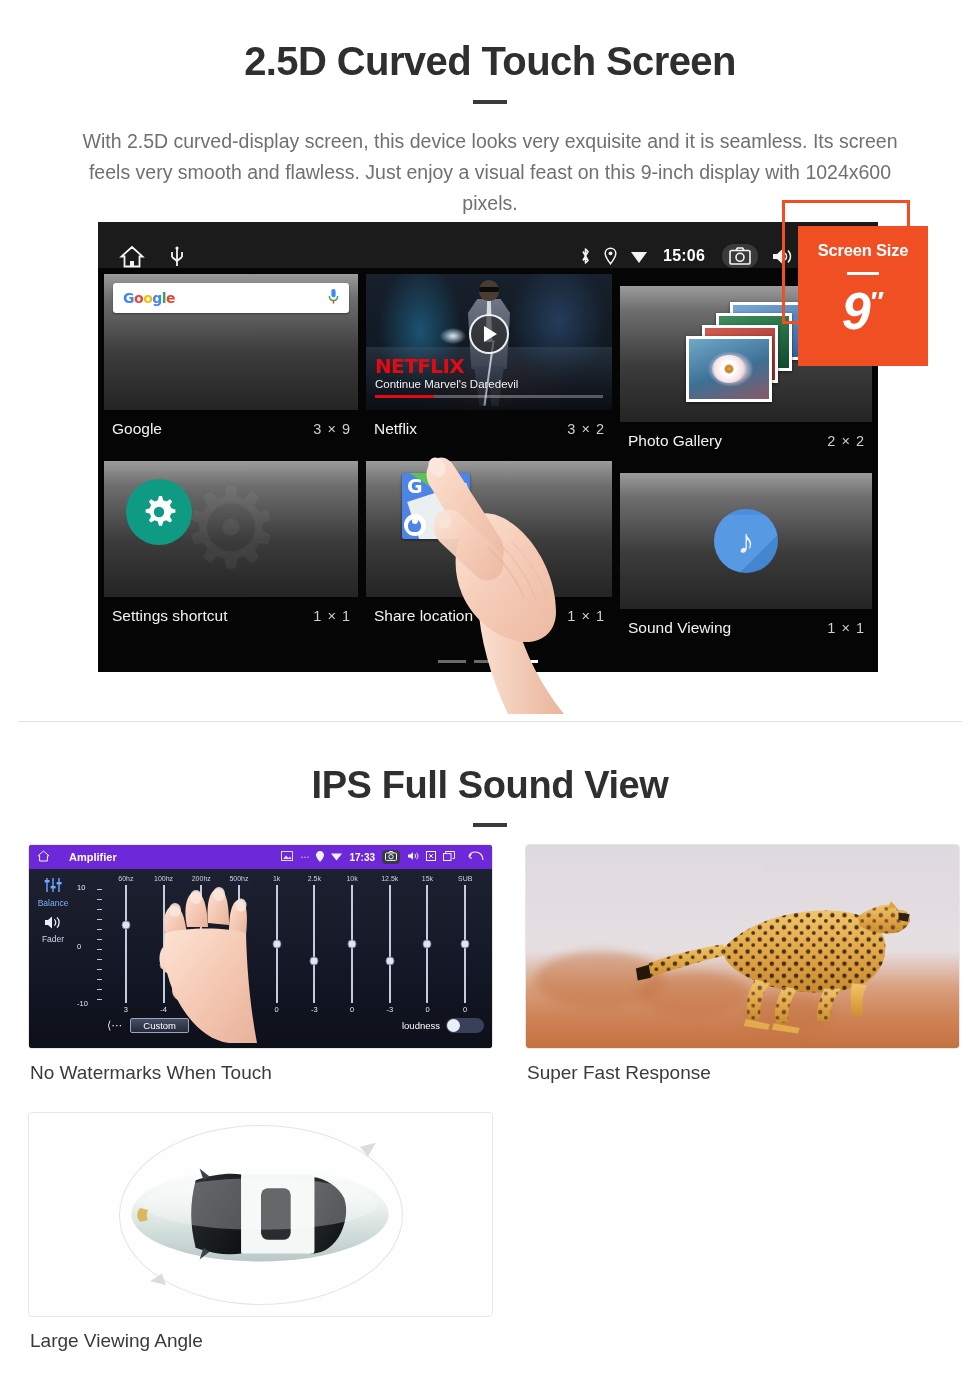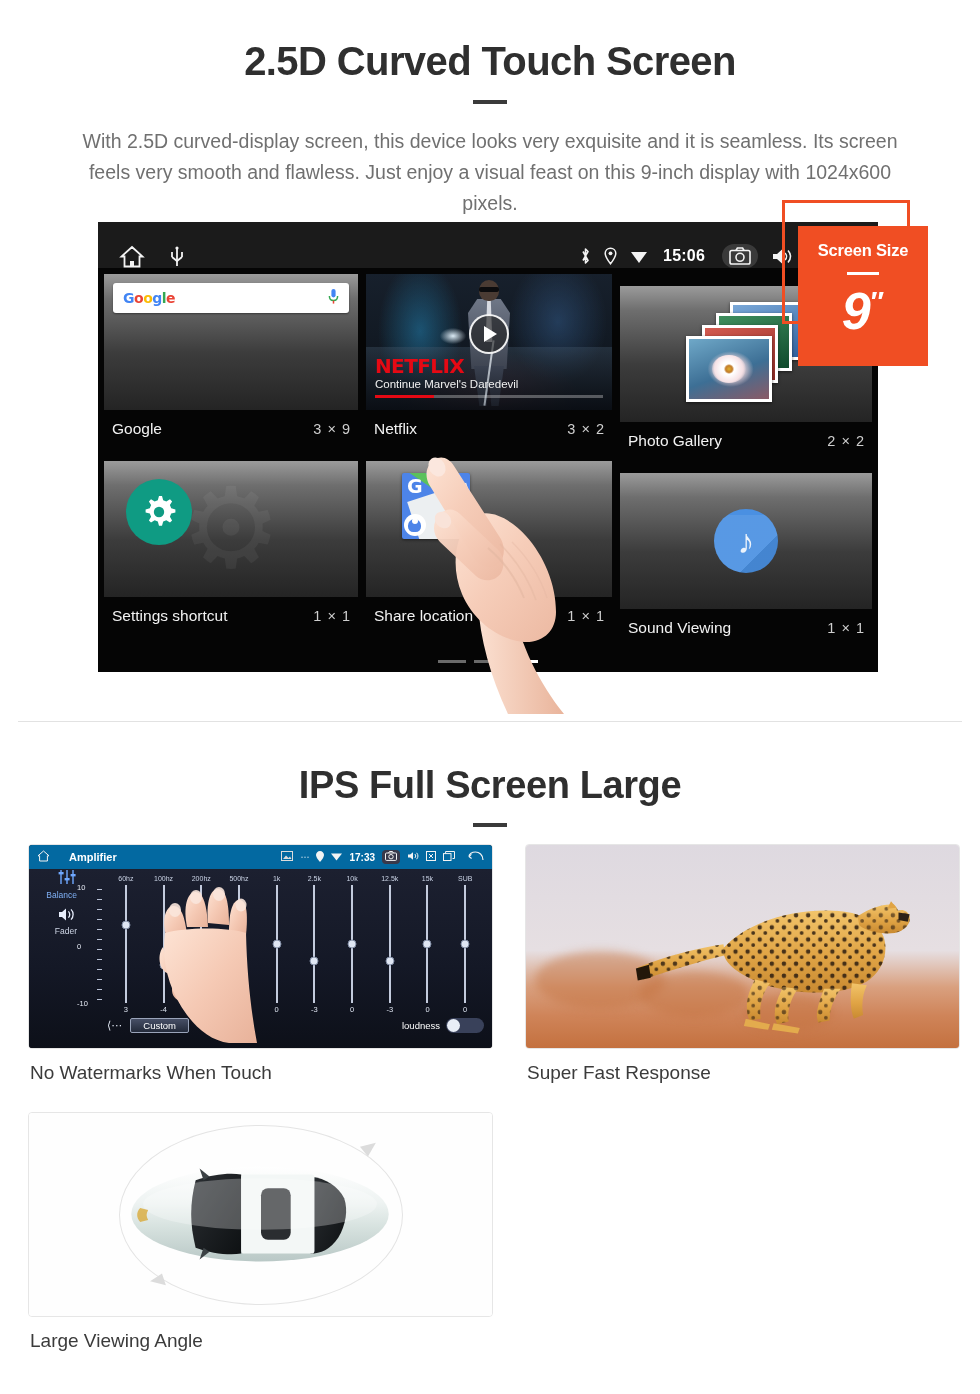--- a/index.html
+++ b/index.html
@@ -242,26 +242,26 @@
             mask-image: radial-gradient(circle, rgba(0,0,0,.85) 8%, rgba(0,0,0,.4) 35%, transparent 62%);
   }
   .flare { position:absolute; border-radius:50%; }
   .fl1 { left:46%; top:44%; width:22px; height:22px; background:radial-gradient(circle, rgba(255,205,190,.55), rgba(255,205,190,0) 70%); }
   .fl2 { left:40%; top:58%; width:16px; height:16px; background:radial-gradient(circle, rgba(230,255,215,.5), rgba(230,255,215,0) 70%); }
   .fl3 { left:34%; top:70%; width:26px; height:26px; background:radial-gradient(circle, rgba(255,200,210,.45), rgba(255,200,210,0) 70%); }
   .fl4 { left:29%; top:80%; width:34px; height:20px; background:radial-gradient(ellipse, rgba(255,190,200,.4), rgba(255,190,200,0) 70%); }
 
   
   .amp { position:absolute; inset:0; background:#0f1117; color:#fff; overflow:hidden; }
-  .amp-bar { height:24px; background:#0369a1; display:flex; align-items:center; padding:0 8px; gap:7px; font-size:9px; }
+  .amp-bar { height:24px; background:#6d28d9; display:flex; align-items:center; padding:0 8px; gap:7px; font-size:9px; }
   .amp-title { font-weight:bold; font-size:11px; margin-left:12px; }
   .amp-sp { flex:1; }
   .amp-body { position:absolute; left:0; right:0; top:24px; bottom:0;
     background: linear-gradient(180deg,#1c2030 0%,#141826 55%,#0d1019 100%); display:flex; }
-  .amp-side { width:48px; text-align:right; }
+  .amp-side { width:48px; padding-top:8px; text-align:center; }
   .amp-side .icn { font-size:15px; color:#6fa8ff; line-height:1.1; }
   .amp-side .lbl { font-size:8.5px; color:#7fb0f5; margin-top:1px; }
   .amp-side .lbl2 { font-size:8.5px; color:#cfd6e6; margin-top:1px; }
   .amp-main { flex:1; position:relative; padding:6px 8px 0 4px; }
   .amp-freqs { display:flex; margin-left:26px; }
   .amp-freqs span { flex:1; text-align:center; font-size:7px; color:#c9d2e4; }
   .amp-axis { position:absolute; left:0; top:18px; width:26px; height:120px; }
   .amp-axis .t { position:absolute; left:0; font-size:7.5px; color:#e6ebf5; }
   .amp-axis .tick { position:absolute; left:20px; width:5px; height:1px; background:#b9c2d6; }
   .amp-sliders { display:flex; margin-left:26px; margin-top:3px; height:118px; }
@@ -541,21 +541,21 @@
   <div class="badge">
     <div class="badge-label">Screen Size</div>
     <div class="badge-rule"></div>
     <div class="badge-num"><span>9</span><sup>″</sup></div>
   </div>
 
   <div class="divider"></div>
 </div>
 
 <div class="section-two">
-  <div class="sec2-title">IPS Full Screen Large</div>
+  <div class="sec2-title">IPS Full Sound View</div>
   <div class="title-rule"></div>
 
   <div class="grid2">
 
 
     <div class="tile">
       <div class="tile-img">
         <div class="amp">
 
           <div class="amp-bar">

